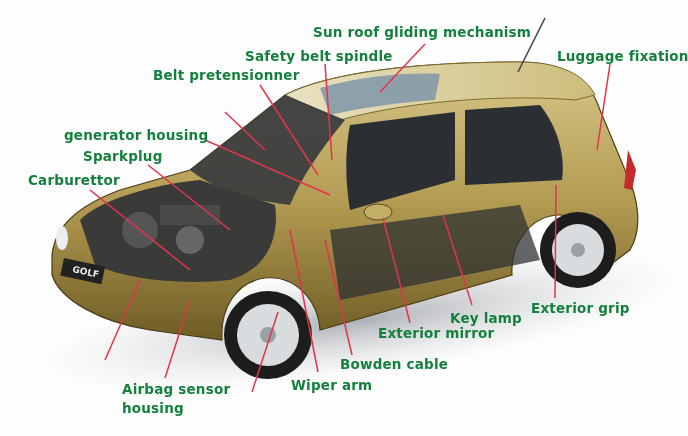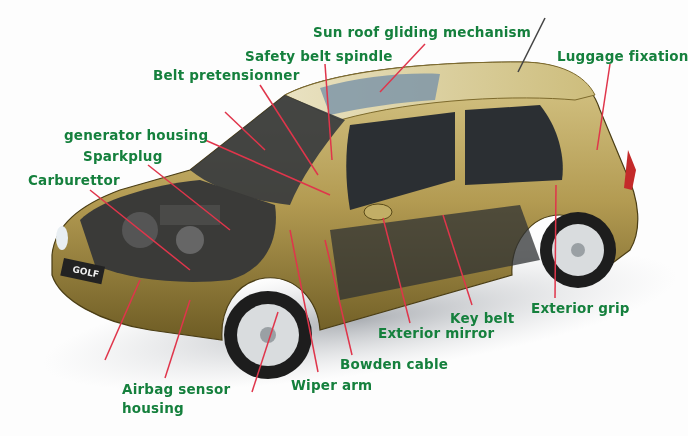--- a/index.html
+++ b/index.html
@@ -103,15 +103,15 @@
   <div class="label" style="left:245px; top:48px;">Safety belt spindle</div>
   <div class="label" style="left:153px; top:67px;">Belt pretensionner</div>
   <div class="label" style="left:64px; top:127px;">generator housing</div>
   <div class="label" style="left:83px; top:148px;">Sparkplug</div>
   <div class="label" style="left:28px; top:172px;">Carburettor</div>
   <div class="label" style="left:122px; top:381px;">Airbag sensor</div>
   <div class="label" style="left:122px; top:400px;">housing</div>
   <div class="label" style="left:291px; top:377px;">Wiper arm</div>
   <div class="label" style="left:332px; top:356px;margin-left:8px;">Bowden cable</div>
   <div class="label" style="left:378px; top:325px;">Exterior mirror</div>
-  <div class="label" style="left:450px; top:310px;">Key belt</div>
+  <div class="label" style="left:450px; top:310px;">Key lamp</div>
   <div class="label" style="left:531px; top:300px;">Exterior grip</div>
 </div>
 
 </body></html>

